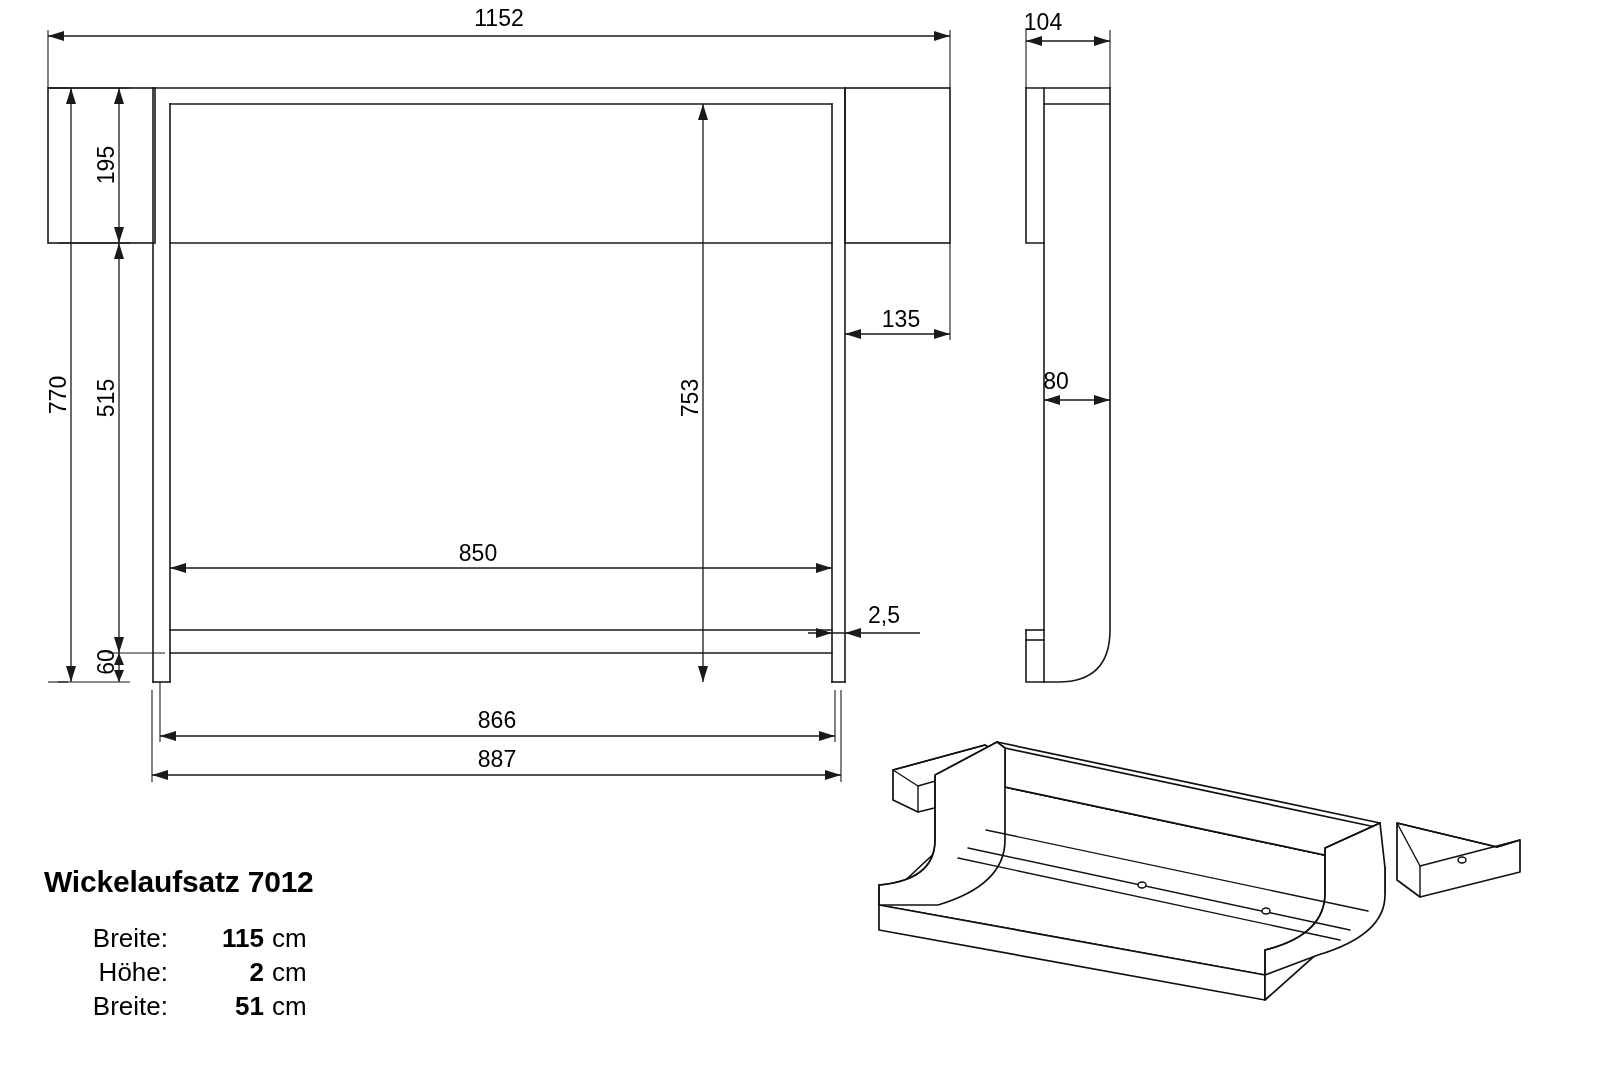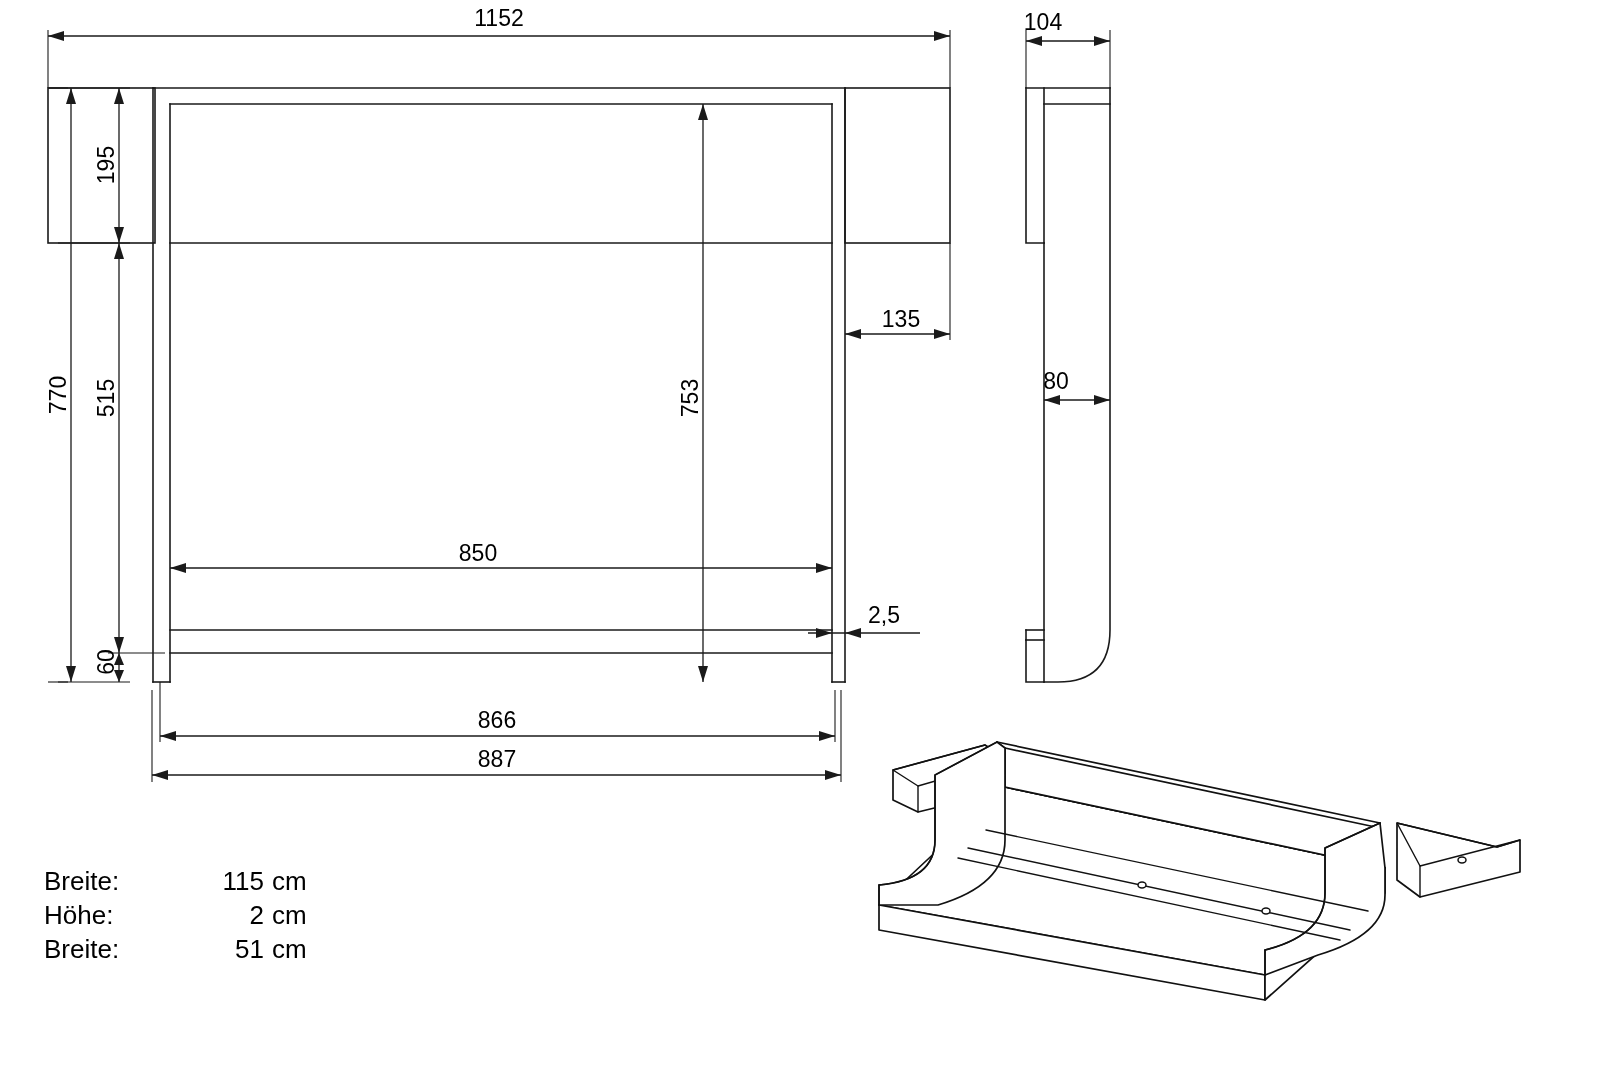--- a/index.html
+++ b/index.html
@@ -82,26 +82,27 @@
     line-height: 1.1;
   }
   .spec-row {
     display: flex;
     font-size: 26px;
     line-height: 1.30;
     white-space: pre;
   }
   .spec-label {
     width: 124px;
-    text-align: left;
+    text-align: right;
   }
   .spec-value {
     width: 96px;
     text-align: right;
     padding-right: 8px;
+    font-weight: bold;
   }
   .spec-unit {
     text-align: center;
   }
 </style>
 </head>
 <body>
 
 <div id="sheet">
 
@@ -283,20 +284,21 @@
       <path class="ln-iso-thin" d="M968,848 L1350,930"></path>
       <path class="ln-iso-thin" d="M986,830 L1368,911"></path>
 
       <ellipse cx="1142" cy="885" rx="4" ry="3" fill="#ffffff" stroke="#111111" stroke-width="1.5"></ellipse>
       <ellipse cx="1266" cy="911" rx="4" ry="3" fill="#ffffff" stroke="#111111" stroke-width="1.5"></ellipse>
     </g>
 
   </svg>
 
   <div id="title-block">
+    <div id="product-title">Wickelaufsatz 7012</div>
 
     <div class="spec-row">
       <span class="spec-label">Breite:</span>
       <span class="spec-value">115</span>
       <span class="spec-unit">cm</span>
     </div>
 
     <div class="spec-row">
       <span class="spec-label">Höhe:</span>
       <span class="spec-value">2</span>

